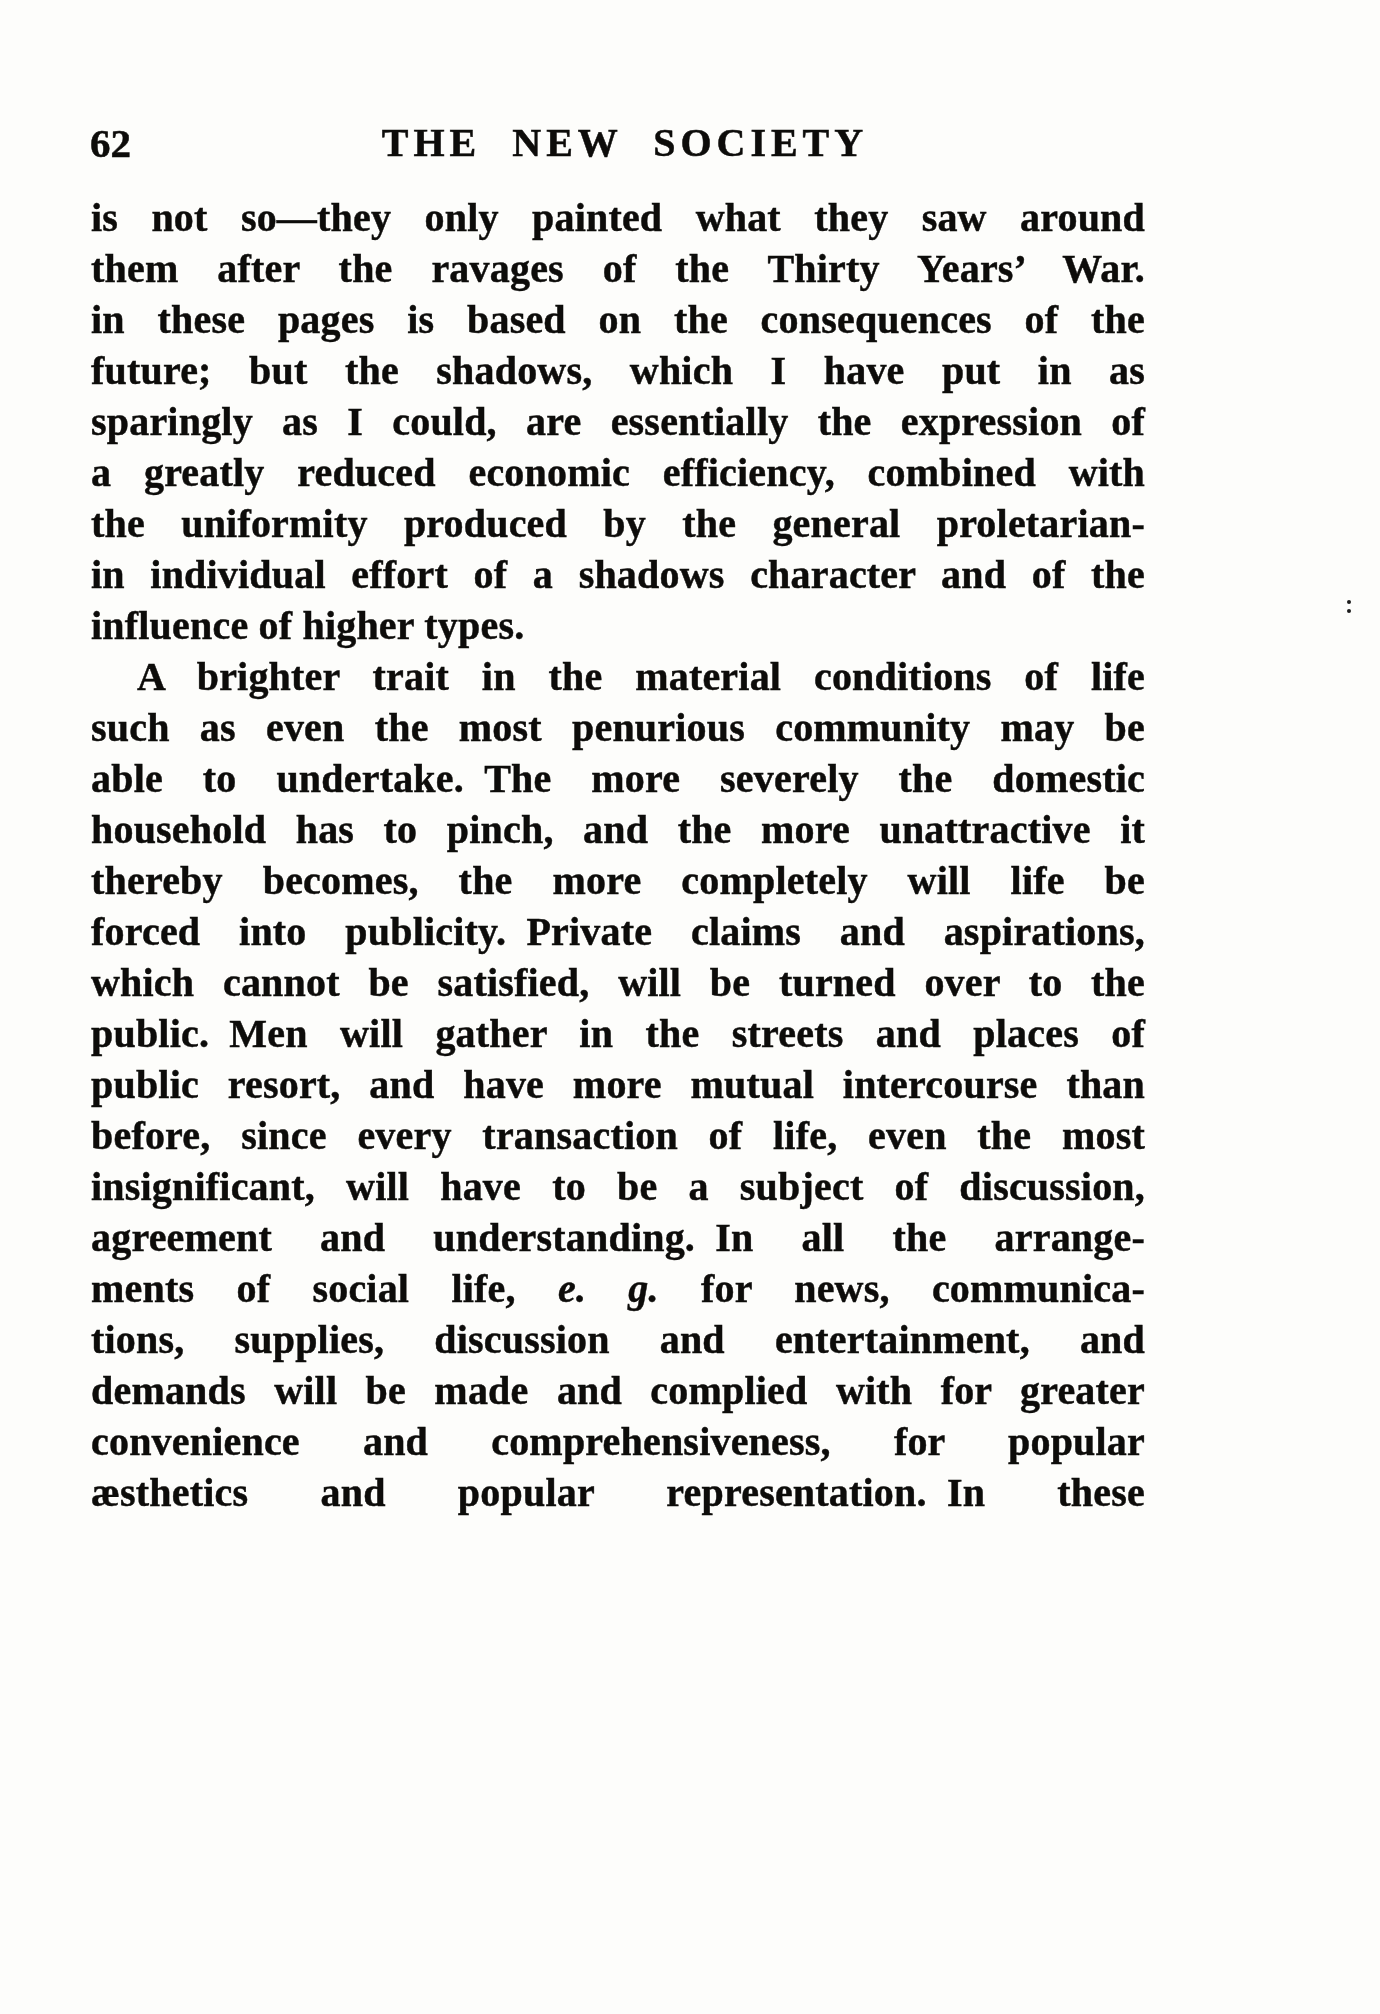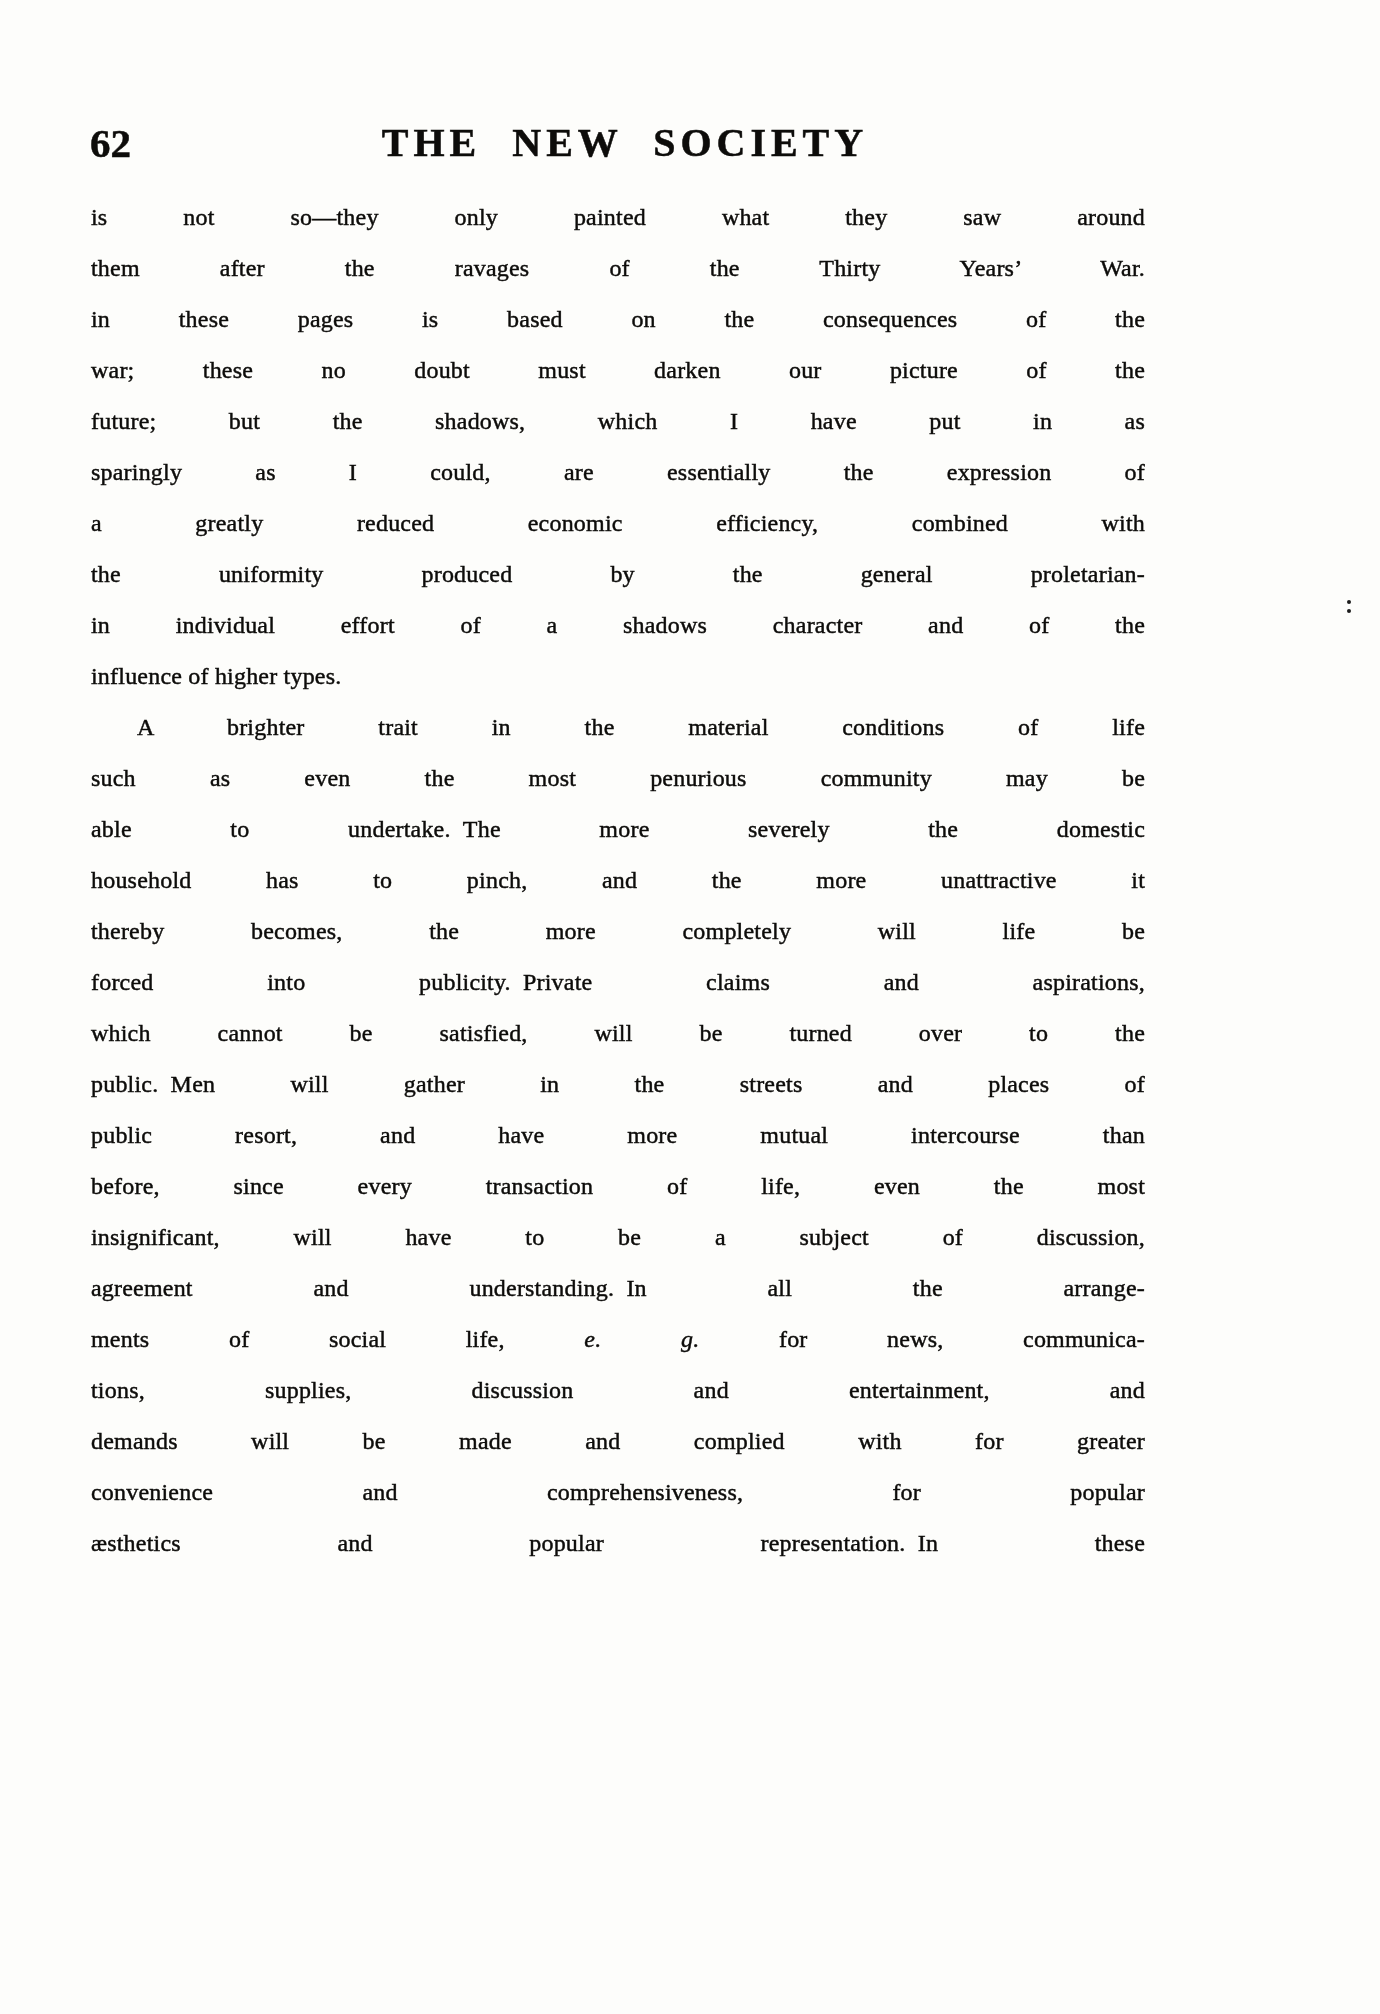--- a/index.html
+++ b/index.html
@@ -18,21 +18,21 @@
   }
   .running-title{
     position:absolute;left:98px;top:120px;width:1054px;
     text-align:center;white-space:nowrap;
     font-size:40px;font-weight:bold;line-height:46px;
     letter-spacing:5px;word-spacing:16px;
     -webkit-text-stroke:0.5px var(--ink,#0d0c0a);
   }
   .text-block{
     position:absolute;left:91px;top:192px;width:1054px;
-    font-size:24px;line-height:51px;letter-spacing:0.2px;
+    font-size:40px;line-height:51px;letter-spacing:0.2px;font-weight:bold;
     -webkit-text-stroke:0.45px var(--ink,#0d0c0a);
   }
   .line{
     text-align:justify;
     text-justify:inter-word;
   }
   .line.just{ text-align-last:justify; }
   .line.paraend{ text-align:left; text-align-last:left; }
   .line.indent{ text-indent:46px; }
   .it{ font-style:italic; }
@@ -46,21 +46,20 @@
 </head>
 <body>
 
 <div class="page" style="--paper: #fdfdfb; --ink: #0d0c0a;">
   <div class="pageno">62</div>
   <div class="running-title">THE NEW SOCIETY</div>
   <div class="text-block" id="text-block">
       <div class="line just"><span>is not so—they only painted what they saw around</span></div>
       <div class="line just"><span>them after the ravages of the Thirty Years’ War.</span></div>
       <div class="line just"><span>in these pages is based on the consequences of the</span></div>
-      <div class="line just"><span>war; these no doubt must darken our picture of the</span></div>
       <div class="line just"><span>future; but the shadows, which I have put in as</span></div>
       <div class="line just"><span>sparingly as I could, are essentially the expression of</span></div>
       <div class="line just"><span>a greatly reduced economic efficiency, combined with</span></div>
       <div class="line just"><span>the uniformity produced by the general proletarian-</span></div>
       <div class="line just"><span>in individual effort of a shadows character and of the</span></div>
       <div class="line paraend"><span>influence of higher types.</span></div>
       <div class="line just indent"><span>A brighter trait in the material conditions of life</span></div>
       <div class="line just"><span>such as even the most penurious community may be</span></div>
       <div class="line just"><span>able to undertake. The more severely the domestic</span></div>
       <div class="line just"><span>household has to pinch, and the more unattractive it</span></div>

